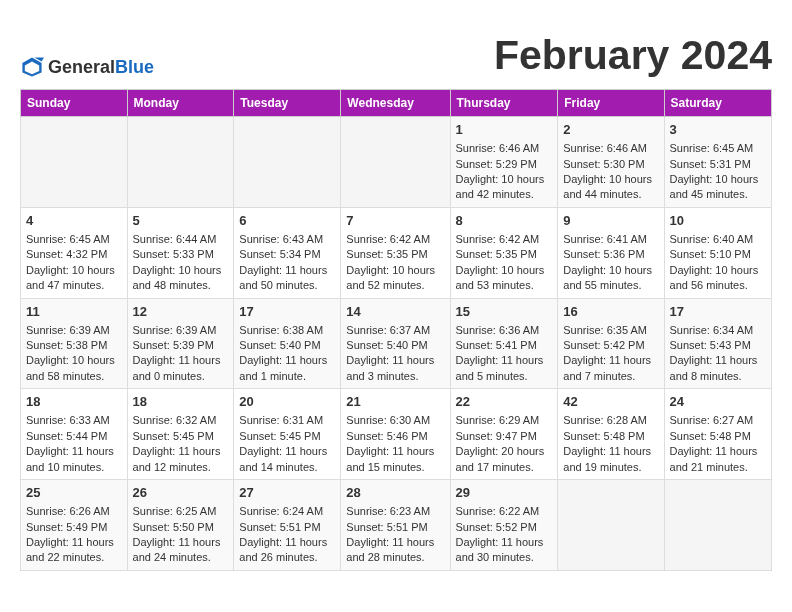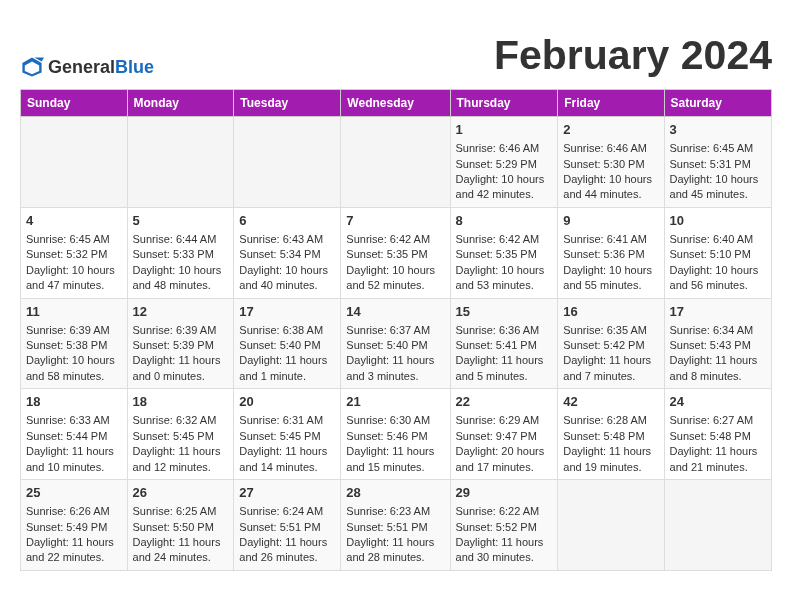--- a/index.html
+++ b/index.html
@@ -141,34 +141,34 @@
           <span class="day-number">3</span>
           <div>Sunrise: 6:45 AM</div>
           <div>Sunset: 5:31 PM</div>
           <div>Daylight: 10 hours and 45 minutes.</div>
         </td>
       </tr>
       <tr>
         <td>
           <span class="day-number">4</span>
           <div>Sunrise: 6:45 AM</div>
-          <div>Sunset: 5:32 PM</div>
+          <div>Sunset: 4:32 PM</div>
           <div>Daylight: 10 hours and 47 minutes.</div>
         </td>
         <td>
           <span class="day-number">5</span>
           <div>Sunrise: 6:44 AM</div>
           <div>Sunset: 5:33 PM</div>
           <div>Daylight: 10 hours and 48 minutes.</div>
         </td>
         <td>
           <span class="day-number">6</span>
           <div>Sunrise: 6:43 AM</div>
           <div>Sunset: 5:34 PM</div>
-          <div>Daylight: 10 hours and 40 minutes.</div>
+          <div>Daylight: 11 hours and 50 minutes.</div>
         </td>
         <td>
           <span class="day-number">7</span>
           <div>Sunrise: 6:42 AM</div>
           <div>Sunset: 5:35 PM</div>
           <div>Daylight: 10 hours and 52 minutes.</div>
         </td>
         <td>
           <span class="day-number">8</span>
           <div>Sunrise: 6:42 AM</div>

